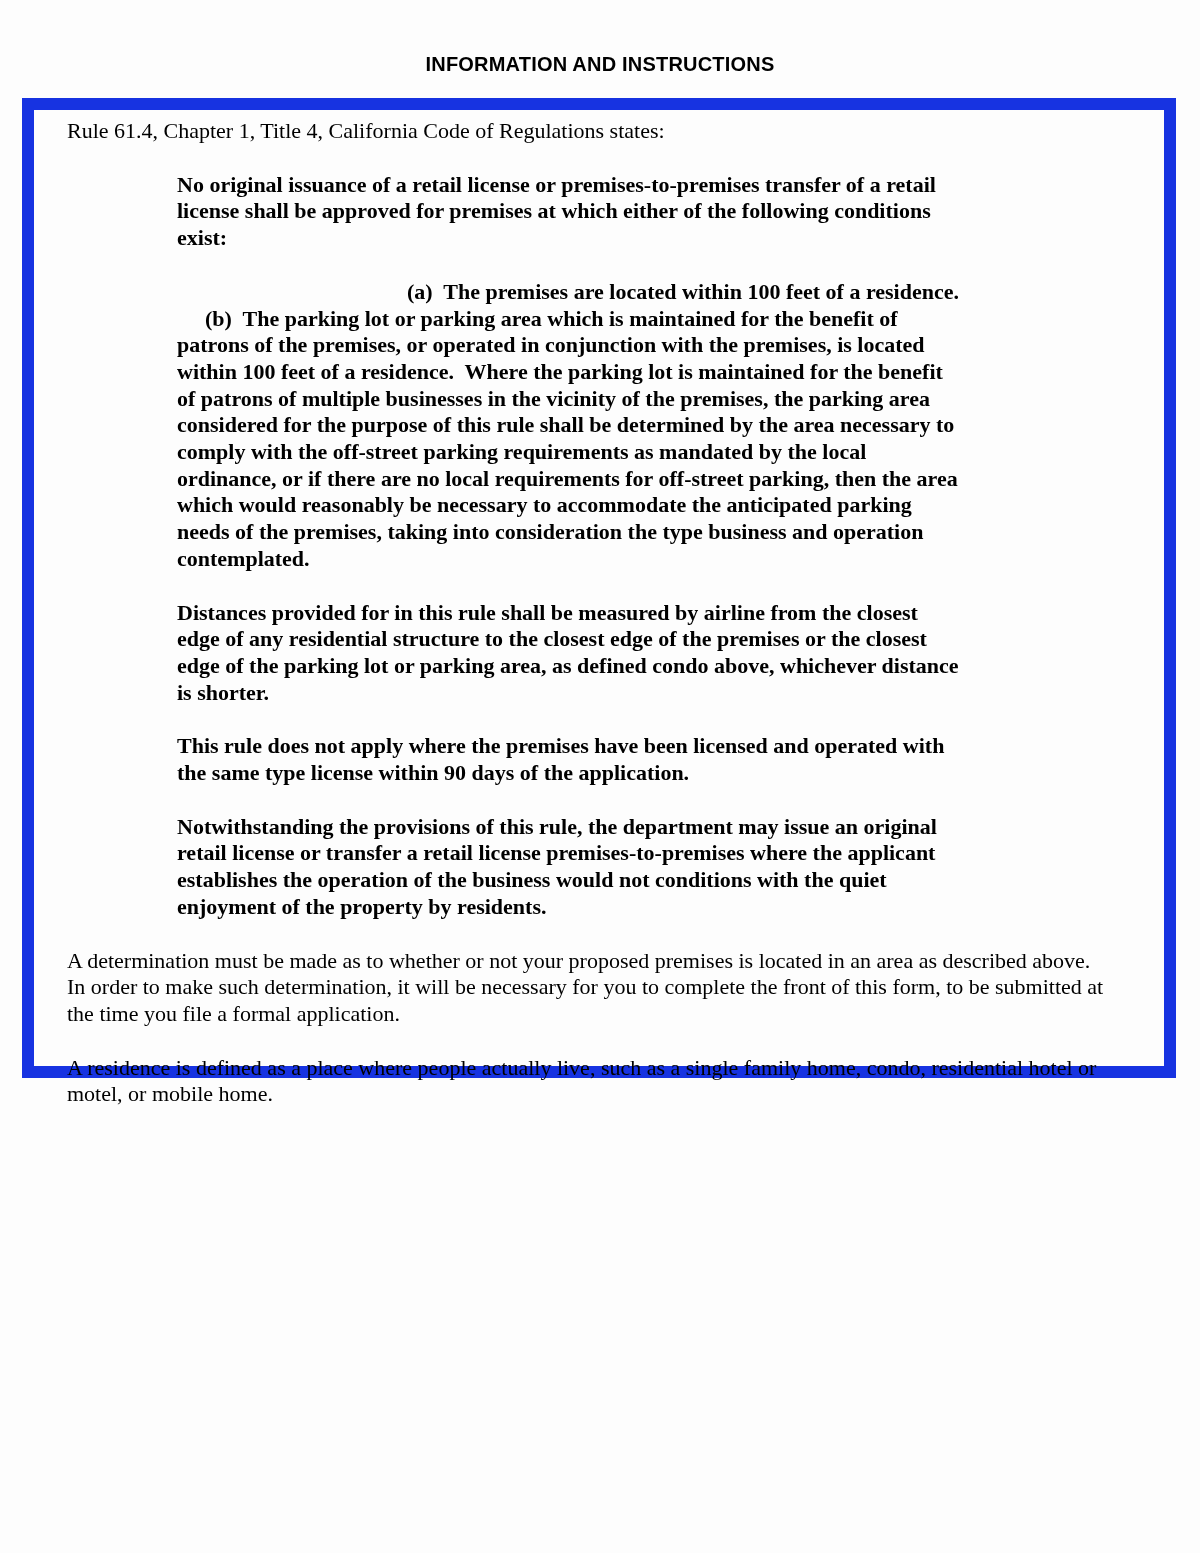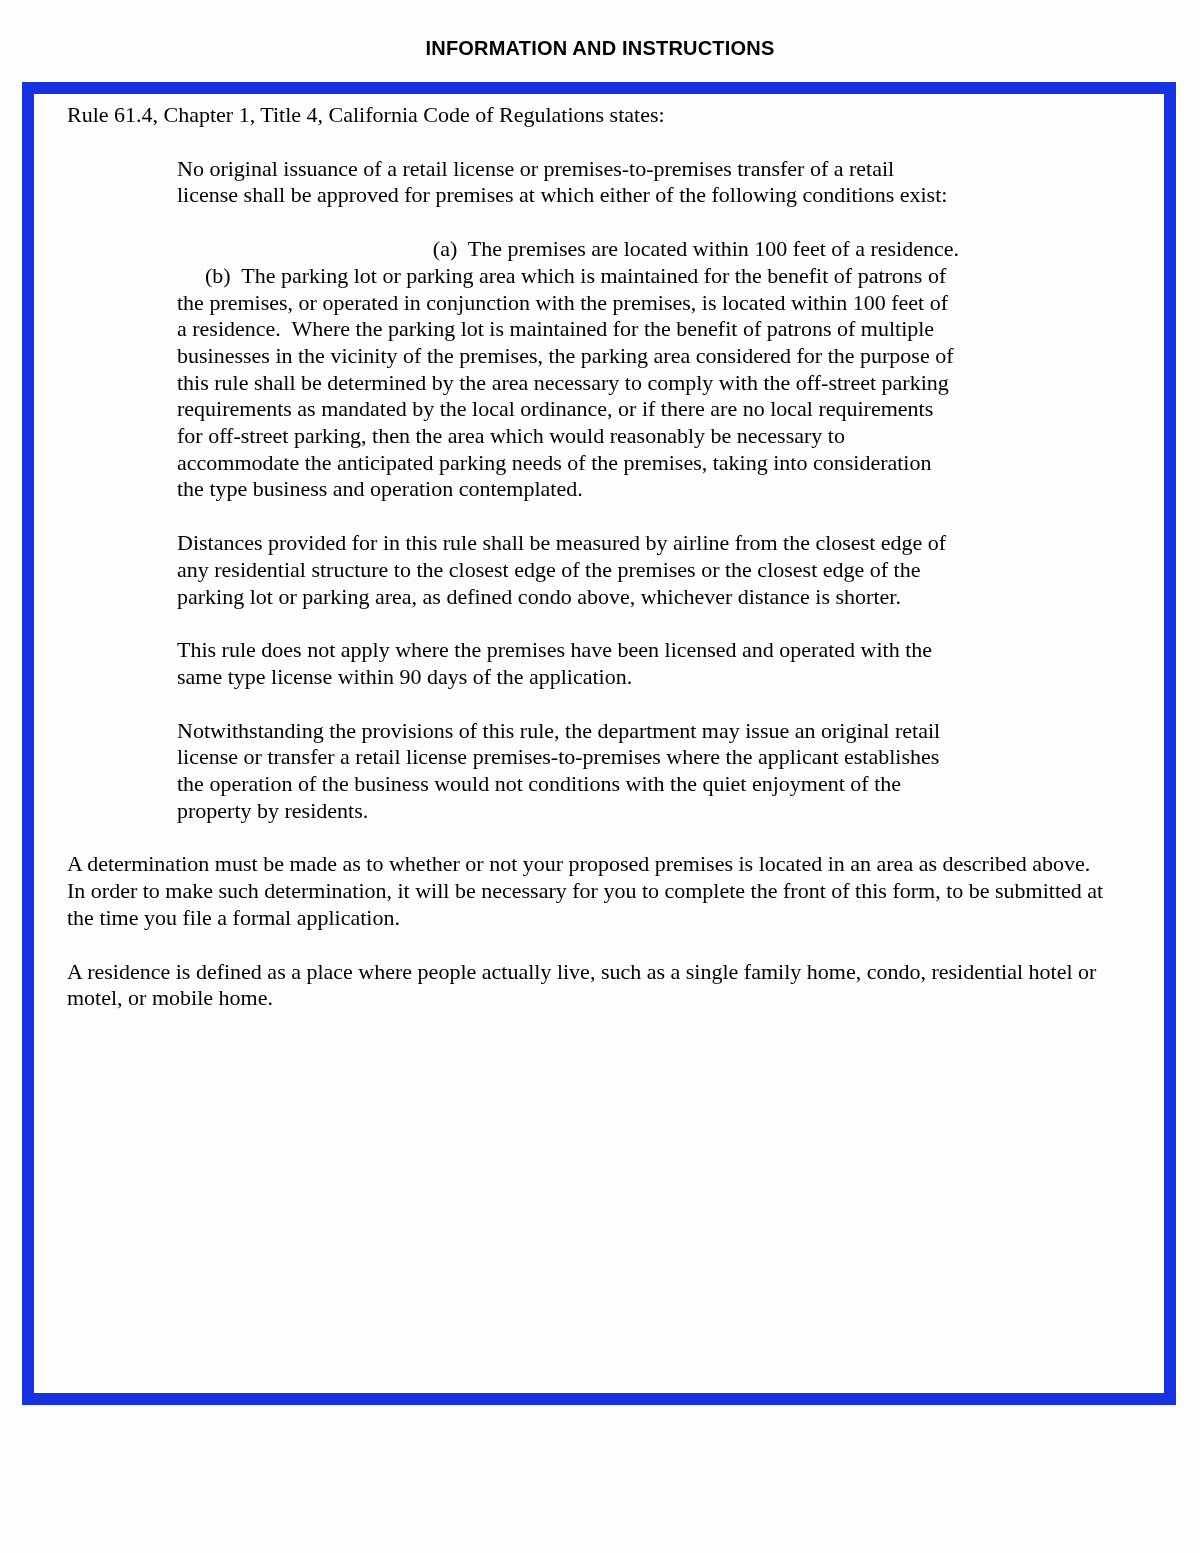--- a/index.html
+++ b/index.html
@@ -10,45 +10,46 @@
   body {
     width: 1200px;
     height: 1553px;
     position: relative;
     background: #fdfdfd;
     color: #000000;
     font-family: "Liberation Serif", serif;
     overflow: hidden;
   }
   .doc-title {
-    margin: 0;
+    margin: 16px;
     padding-top: 36px;
     text-align: center;
     font-family: "Liberation Sans", sans-serif;
     font-weight: bold;
     font-size: 20px;
     line-height: 24px;
     letter-spacing: 0.2px;
   }
   .instructions-box {
     box-sizing: border-box;
     margin: 22px 24px 0 22px;
-    height: 1323px;
+    height: 980px;
     border: 12px solid var(--border-color, #1733e1);
     background: #fdfdfd;
     padding: 8px 57px 0 33px;
   }
   .instructions-box p {
     margin: 0 0 27px 0;
     font-size: 22px;
     line-height: 26.7px;
   }
   .quote-block {
     margin-left: 110px;
     width: 782px;
+    font-weight: bold;
   }
   .list-item {
     text-indent: 28px;
   }
   .list-item.first {
     margin-bottom: 0;
     text-align: right;
   }
   .full-paragraph {
     max-width: 1040px;

